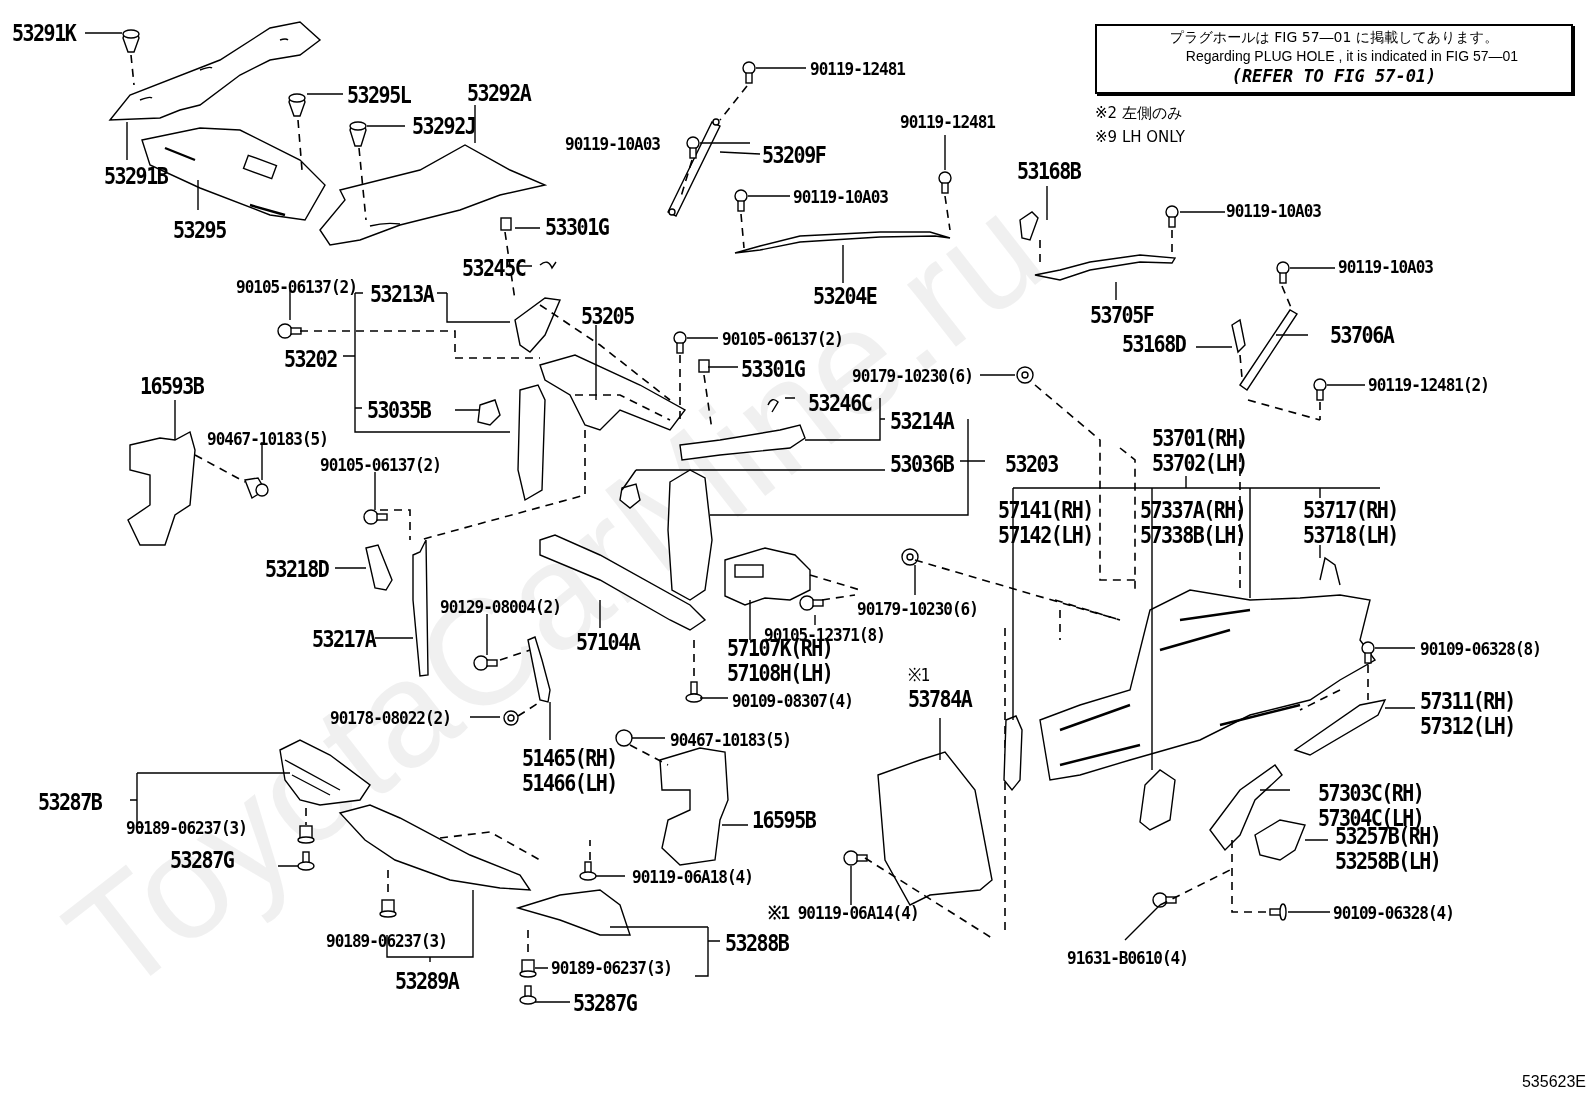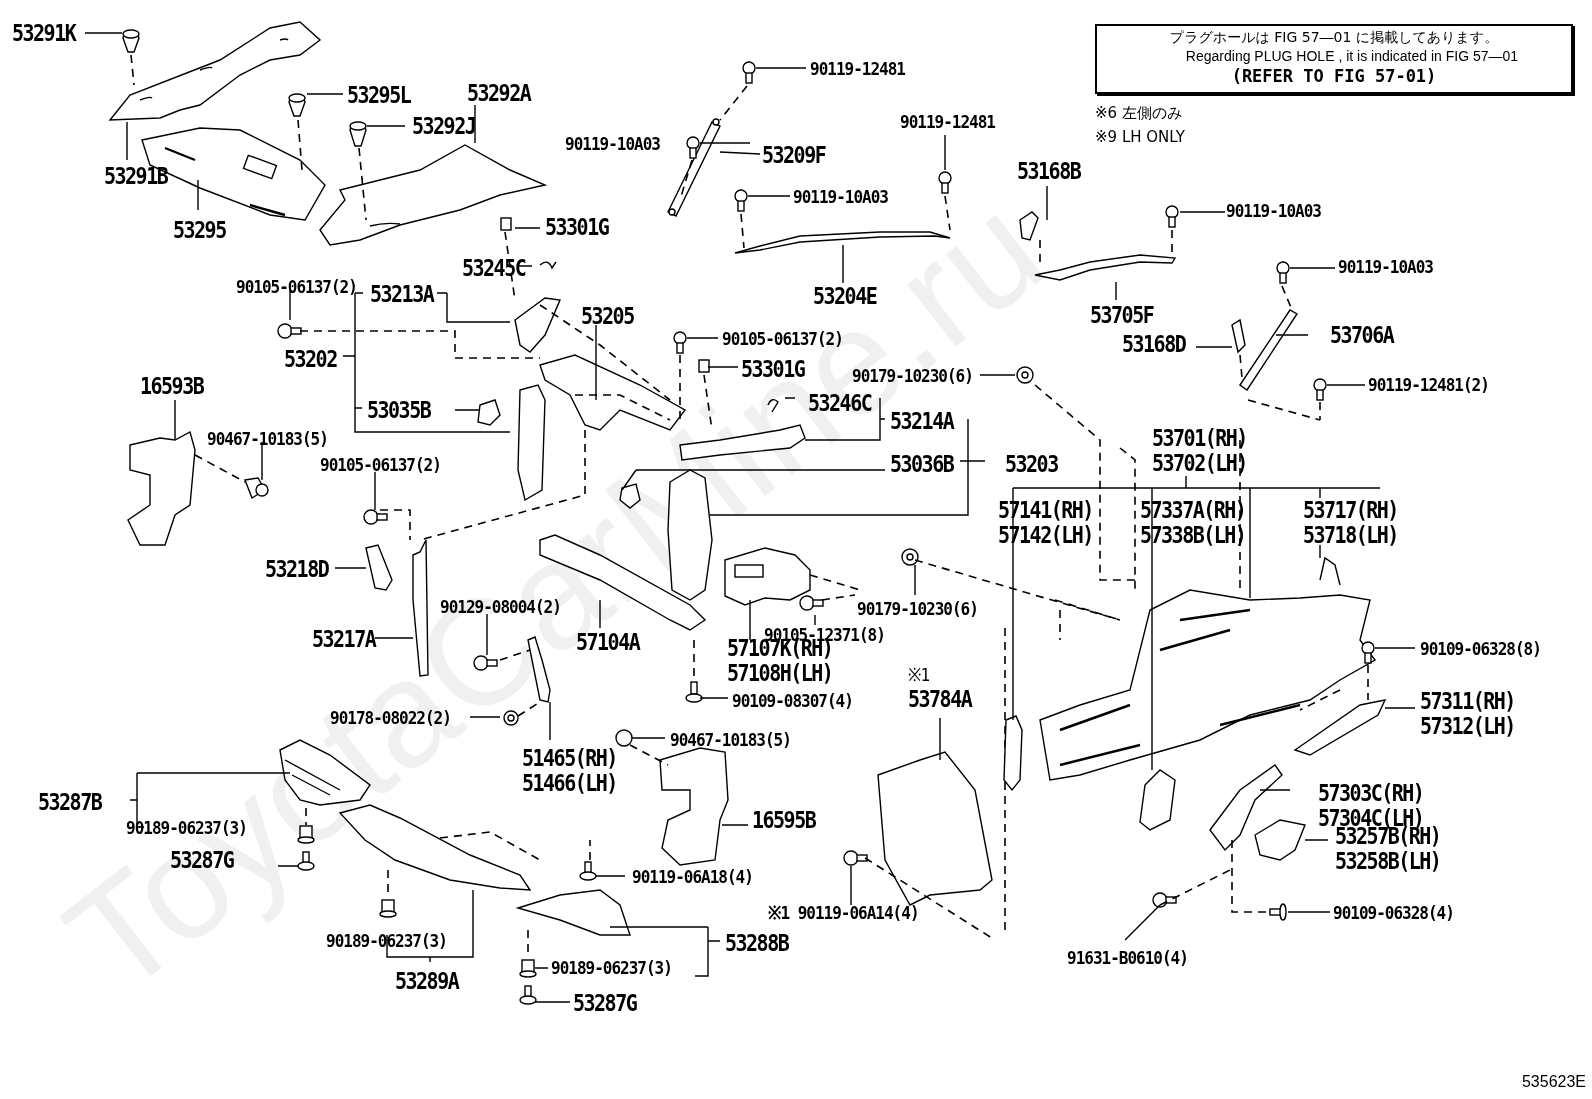--- a/index.html
+++ b/index.html
@@ -9,21 +9,21 @@
   #watermark { position: absolute; left: 0; top: 0; width: 1592px; height: 1099px; pointer-events: none; }
   #watermark text { font-family: "Liberation Sans", sans-serif; font-size: 150px; fill: #000; opacity: 0.055; }
   .lbl { position: absolute; font-family: "DejaVu Sans Mono", monospace; font-size: 20px; font-weight: bold;
          line-height: 22px; white-space: nowrap; letter-spacing: -1.5px; transform: scaleY(1.15); transform-origin: left top; }
   .lbl.sm { font-size: 16px; letter-spacing: -1px; line-height: 20px; font-weight: bold; }
   .lbl .l2 { display: block; }
   #notice { position: absolute; left: 1095px; top: 24px; width: 474px; height: 66px;
             border: 2px solid #000; box-shadow: 2px 2px 0 #000; background: #fff; text-align: center; }
   #notice .jp { font-family: "DejaVu Sans", sans-serif; font-size: 14px; line-height: 19px; margin-top: 2px; }
   #notice .en { font-family: "Liberation Sans", sans-serif; font-size: 14px; line-height: 19px; padding-left: 36px; }
-  #notice .ref { font-family: "DejaVu Sans Mono", monospace; font-weight: bold; font-size: 17px; line-height: 20px; }
+  #notice .ref { font-family: "DejaVu Sans Mono", monospace; font-weight: bold; font-size: 17px; line-height: 20px; font-style: italic; }
   .note { position: absolute; font-family: "DejaVu Sans", sans-serif; font-size: 15px; line-height: 18px; }
   #figid { position: absolute; right: 6px; bottom: 8px; font-family: "Liberation Sans", sans-serif; font-size: 16px; }
   svg .part { fill: #fff; stroke: #000; stroke-width: 1.4; }
   svg .lead { fill: none; stroke: #000; stroke-width: 1.4; }
   svg .dash { fill: none; stroke: #000; stroke-width: 1.6; stroke-dasharray: 8 6; }
   svg .fast { fill: #fff; stroke: #000; stroke-width: 1.4; }
   svg .hatch { fill: none; stroke: #000; stroke-width: 2.4; }
 </style>
 </head>
 <body>
@@ -426,16 +426,16 @@
 <div class="lbl sm" style="left:1067px;top:947px">91631-B0610(4)</div>
 <div class="lbl" style="left:395px;top:968px">53289A</div>
 <div class="lbl sm" style="left:551px;top:957px">90189-06237(3)</div>
 <div class="lbl" style="left:573px;top:990px">53287G</div>
 
 <div id="notice">
   <div class="jp">プラグホールは FIG  57―01 に掲載してあります。</div>
   <div class="en">Regarding  PLUG  HOLE , it is indicated in FIG  57―01</div>
   <div class="ref">(REFER TO FIG 57-01)</div>
 </div>
-<div class="note" style="left:1095px;top:104px">※6 左側のみ</div>
+<div class="note" style="left:1095px;top:104px">※2 左側のみ</div>
 <div class="note" style="left:1095px;top:128px">※9 LH ONLY</div>
 
 <div id="figid">535623E</div>
 
 </body></html>

